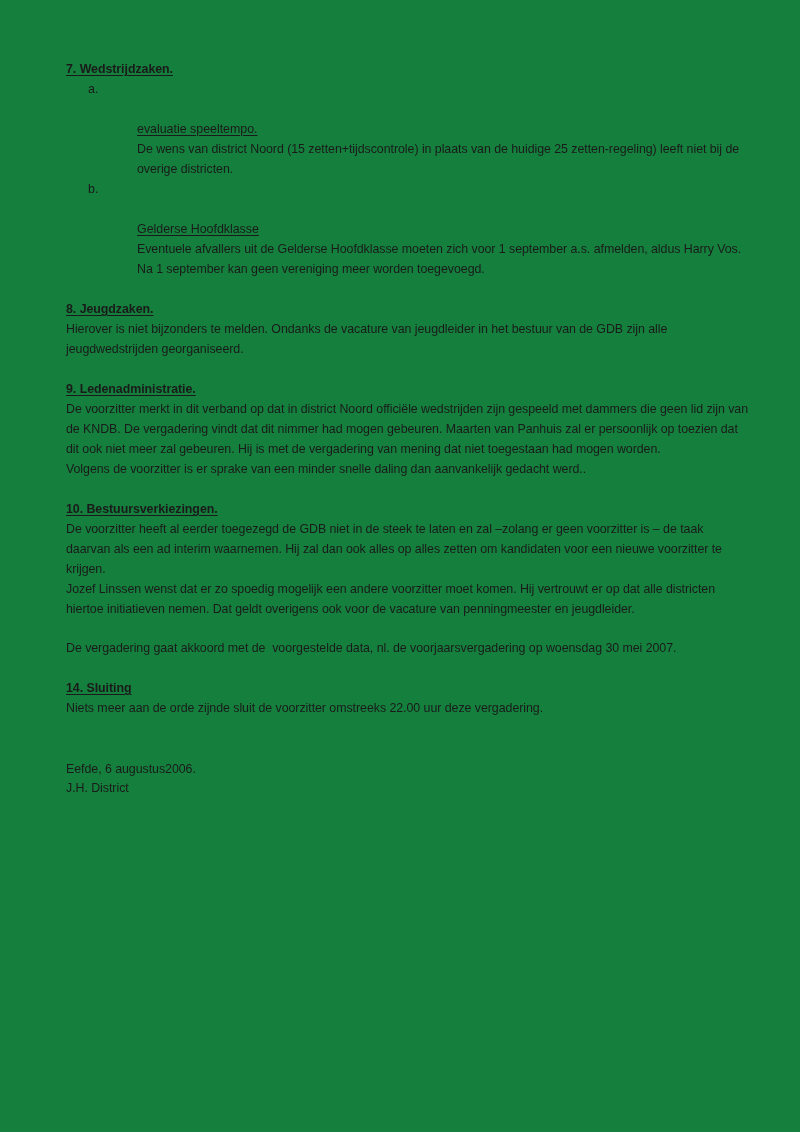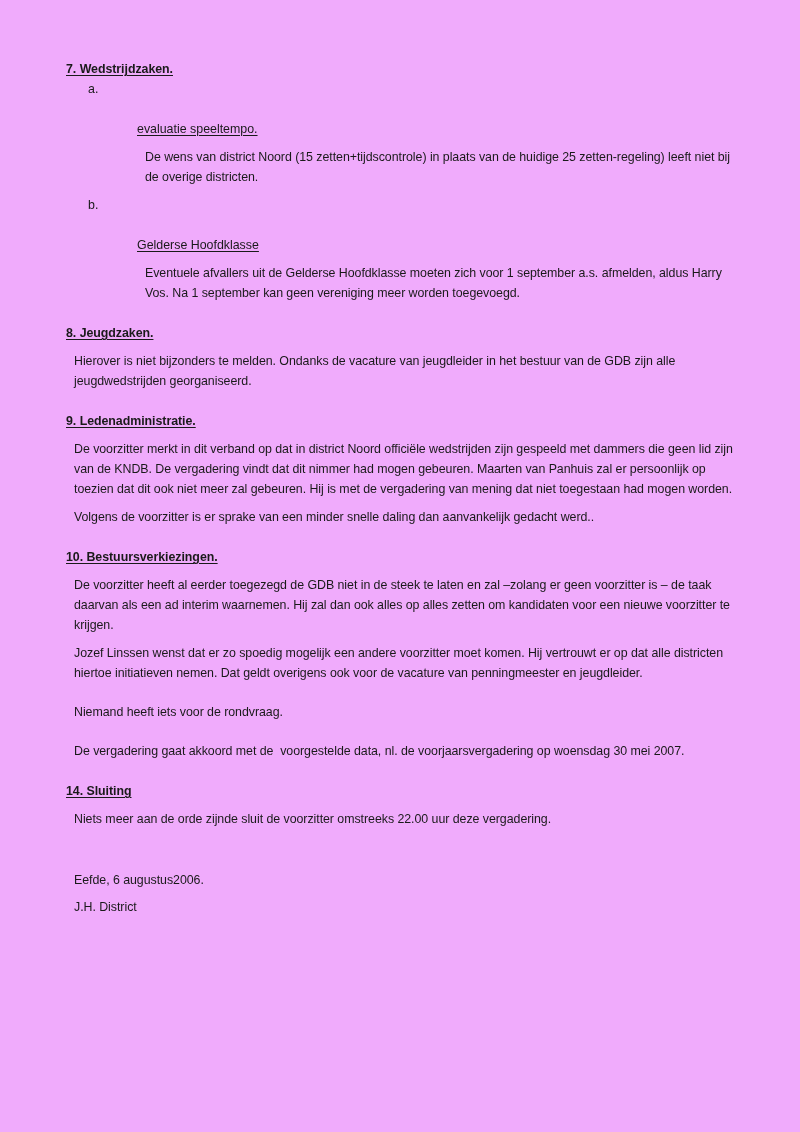--- a/index.html
+++ b/index.html
@@ -12,21 +12,21 @@
     width: 800px;
     height: 1132px;
     font-family: "Liberation Sans", "DejaVu Sans", sans-serif;
     color: #1a1a1a;
     -webkit-font-smoothing: antialiased;
   }
   .page {
     position: relative;
     width: 800px;
     height: 1132px;
-    background: #f0abfc;
+    background: #15803d;
     box-sizing: border-box;
     padding: 58px 50px 0 66px;
   }
   .doc-body {
     width: 684px;
   }
 
   
   .section {
     margin: 0 0 19px 0;
@@ -43,21 +43,21 @@
     display: inline-block;
     margin: 0;
     letter-spacing: -0.05px;
   }
   .heading-row {
     line-height: 20px;
   }
   .para {
     font-size: 12.4px;
     line-height: 20px;
-    margin: 8px;
+    margin: 0;
     text-align: left;
     letter-spacing: -0.05px;
     white-space: pre-wrap;
   }
 
   
   .sublist {
     margin: 0;
     padding: 0;
     list-style: none;
@@ -134,21 +134,20 @@
 
     <div class="section">
       <div class="heading-row">
         <span class="heading">10. Bestuursverkiezingen.</span>
       </div>
       <p class="para">De voorzitter heeft al eerder toegezegd de GDB niet in de steek te laten en zal –zolang er geen voorzitter is – de taak daarvan als een ad interim waarnemen. Hij zal dan ook alles op alles zetten om kandidaten voor een nieuwe voorzitter te krijgen.</p>
       <p class="para">Jozef Linssen wenst dat er zo spoedig mogelijk een andere voorzitter moet komen. Hij vertrouwt er op dat alle districten hiertoe initiatieven nemen. Dat geldt overigens ook voor de vacature van penningmeester en jeugdleider.</p>
     </div>
 
     <div class="section">
-      <p class="para">Niemand heeft iets voor de rondvraag.</p>
     </div>
 
     <div class="section">
       <p class="para">De vergadering gaat akkoord met de  voorgestelde data, nl. de voorjaarsvergadering op woensdag 30 mei 2007.</p>
     </div>
 
     <div class="section">
       <div class="heading-row">
         <span class="heading">14. Sluiting</span>
       </div>

